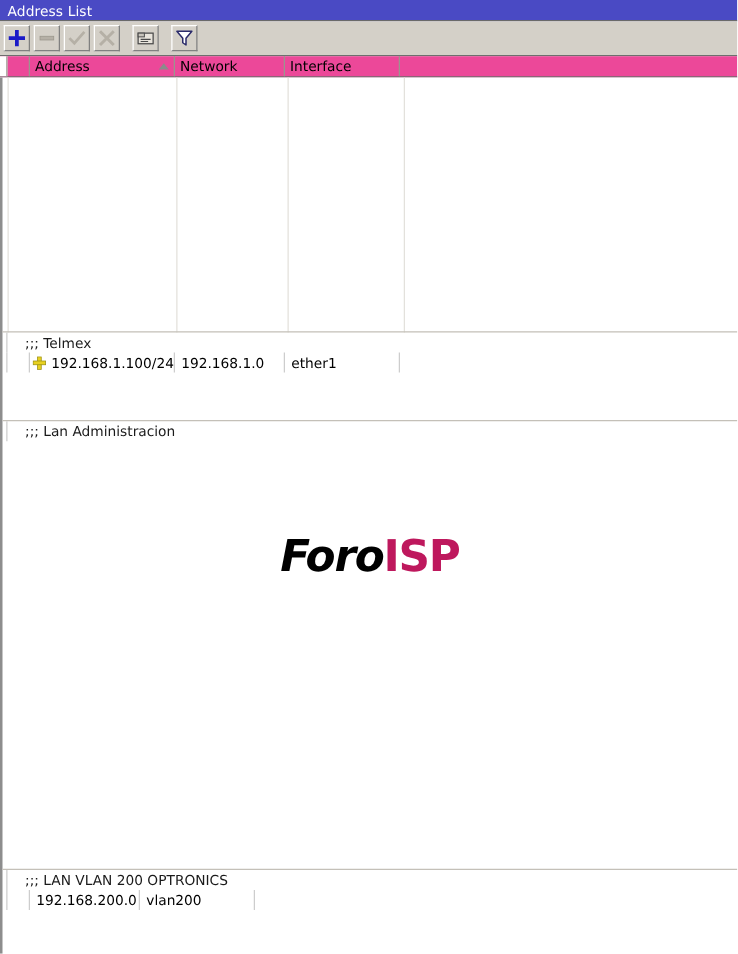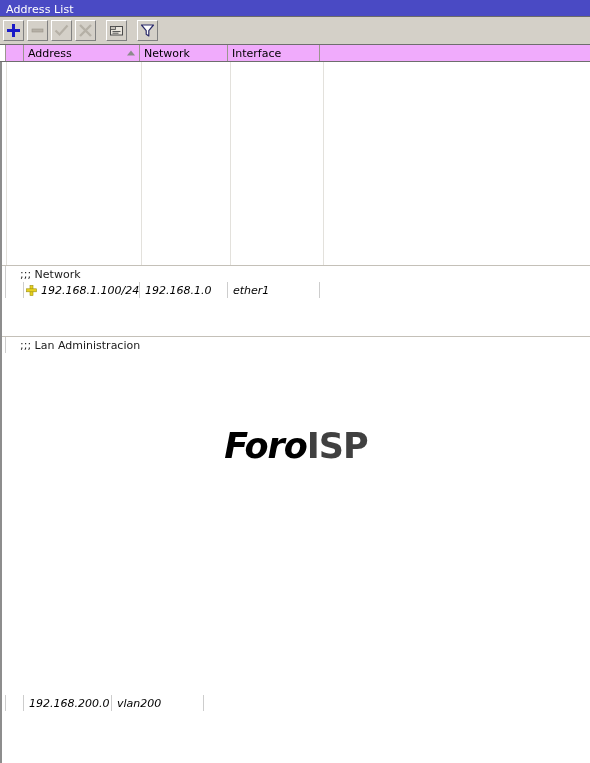--- a/index.html
+++ b/index.html
@@ -61,21 +61,21 @@
     align-items: center;
     justify-content: center;
     position: relative;
   }
   .tbtn.gap-after { margin-right: 10px; }
   .tbtn svg { display: block; }
 
   
   .colheader {
     height: 17px;
-    background: #f0abfc;
+    background: #ec4899;
     border-bottom: 1px solid #6e6e6e;
     display: flex;
     box-sizing: border-box;
     position: relative;
   }
   .colheader .hspacer-left {
     width: 6px;
     background: #ffffff;
     border-right: 1px solid #9a968e;
     box-sizing: border-box;
@@ -132,21 +132,20 @@
   }
   .cell {
     box-sizing: border-box;
     border-right: 1px solid #cdcdcd;
     padding-left: 5px;
     display: flex;
     align-items: center;
     font-size: 11px;
     white-space: nowrap;
     overflow: hidden;
-    font-style: italic;
   }
   .cell.c-flag  { width: 18px; padding-left: 0; }
   .cell.c-addr  { width: 116px; padding-left: 0; }
   .cell.c-net   { width: 88px; }
   .cell.c-iface { width: 92px; text-align: right; }
   .cell.c-rest  { flex: 1; border-right: none; }
 
   .addr-icon {
     width: 15px;
     display: flex;
@@ -201,21 +200,21 @@
     text-align: center;
     font-family: "DejaVu Sans", "Liberation Sans", sans-serif;
     font-size: 35px;
     font-weight: bold;
     letter-spacing: -1px;
     z-index: 1;
     pointer-events: none;
     user-select: none;
   }
   .wm-foro { color: #000000; font-style: italic; }
-  .wm-isp  { color: #404040; text-align: center; }
+  .wm-isp  { color: #be185d; text-align: center; }
 </style>
 </head>
 <body>
 
 <div id="window">
 
   <div class="titlebar">
     <span class="title-text">Address List</span>
   </div>
 
@@ -280,21 +279,21 @@
       <div class="guide" style="left:4px"></div>
       <div class="guide" style="left:139px"></div>
       <div class="guide" style="left:228px"></div>
       <div class="guide" style="left:321px"></div>
     </div>
 
     <div class="spacer" style="height:203px"></div>
 
     <div class="row comment">
       <div class="flagcell"></div>
-      <div class="comment-text">;;; Network</div>
+      <div class="comment-text">;;; Telmex</div>
     </div>
     <div class="row">
       <div class="flagcell"></div>
       <div class="cell c-flag"></div>
       <div class="cell c-addr">
         <span class="addr-icon">
           <svg width="11" height="11" viewBox="0 0 11 11">
             <rect x="4" y="0.5" width="3" height="10" fill="#e8d120" stroke="#9a8f10" stroke-width="0.6"></rect>
             <rect x="0.5" y="3.8" width="10" height="3" fill="#e8d120" stroke="#9a8f10" stroke-width="0.6"></rect>
           </svg>
@@ -308,20 +307,24 @@
 
     <div class="spacer" style="height:38px"></div>
 
     <div class="row comment">
       <div class="flagcell"></div>
       <div class="comment-text">;;; Lan Administracion</div>
     </div>
 
     <div class="spacer" style="height:342px"></div>
 
+    <div class="row comment">
+      <div class="flagcell"></div>
+      <div class="comment-text">;;; LAN VLAN 200 OPTRONICS</div>
+    </div>
     <div class="row">
       <div class="flagcell"></div>
       <div class="cell c-flag"></div>
       <div class="cell c-net">192.168.200.0</div>
       <div class="cell c-iface">vlan200</div>
       <div class="cell c-rest"></div>
     </div>
 
     <div class="spacer" style="height:30px"></div>
 

